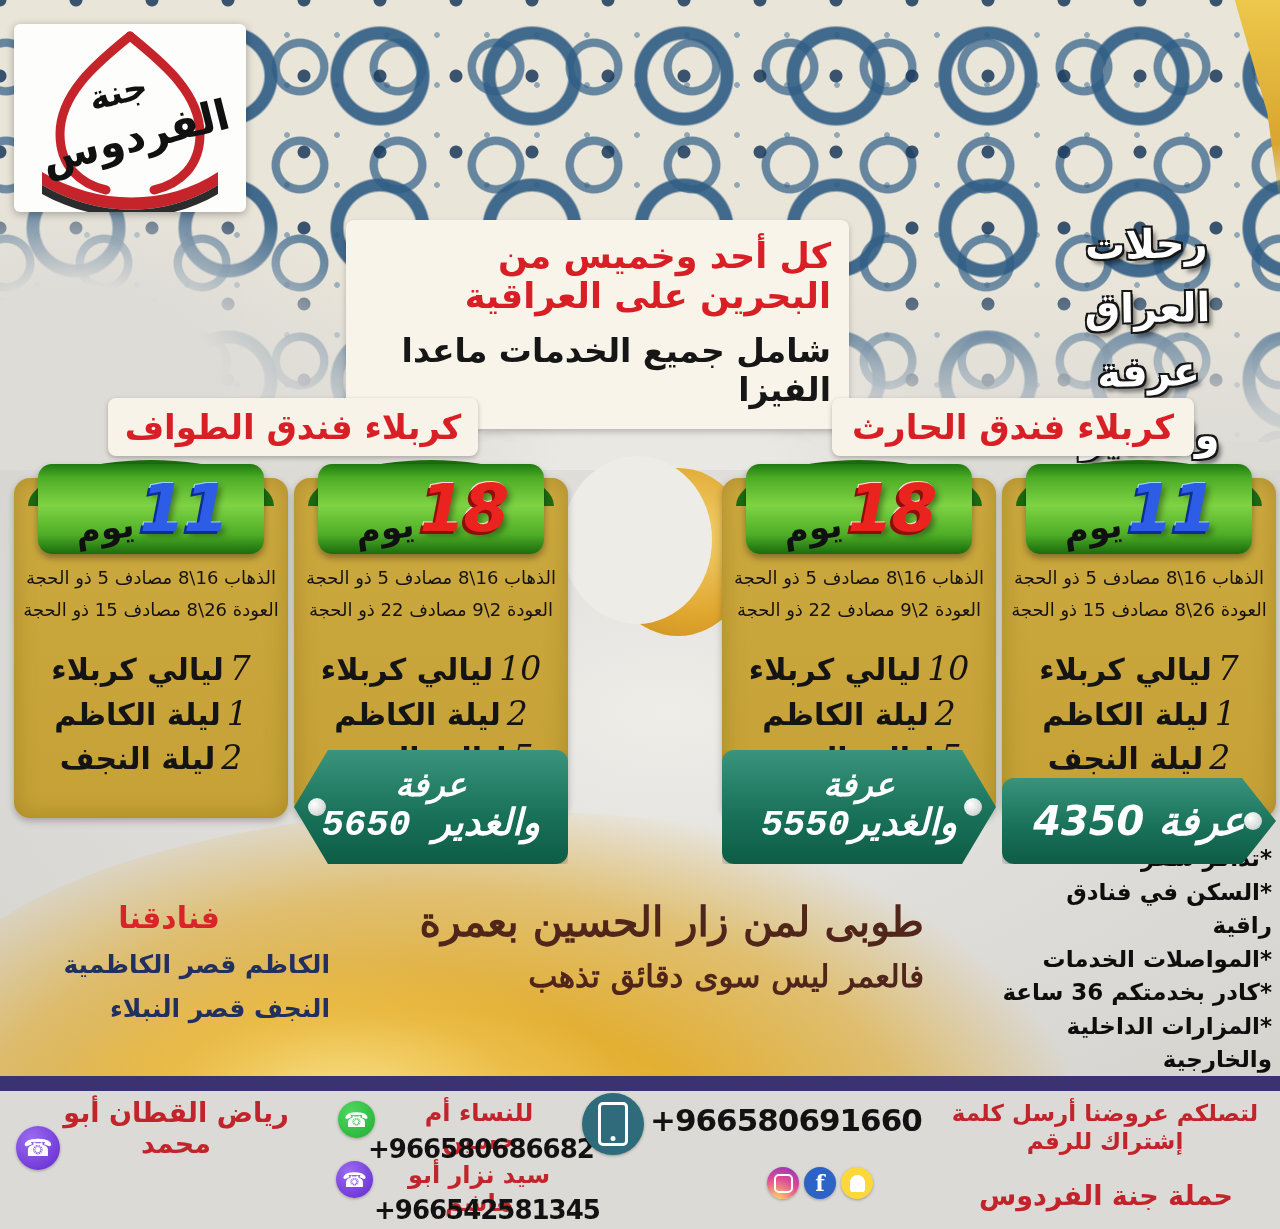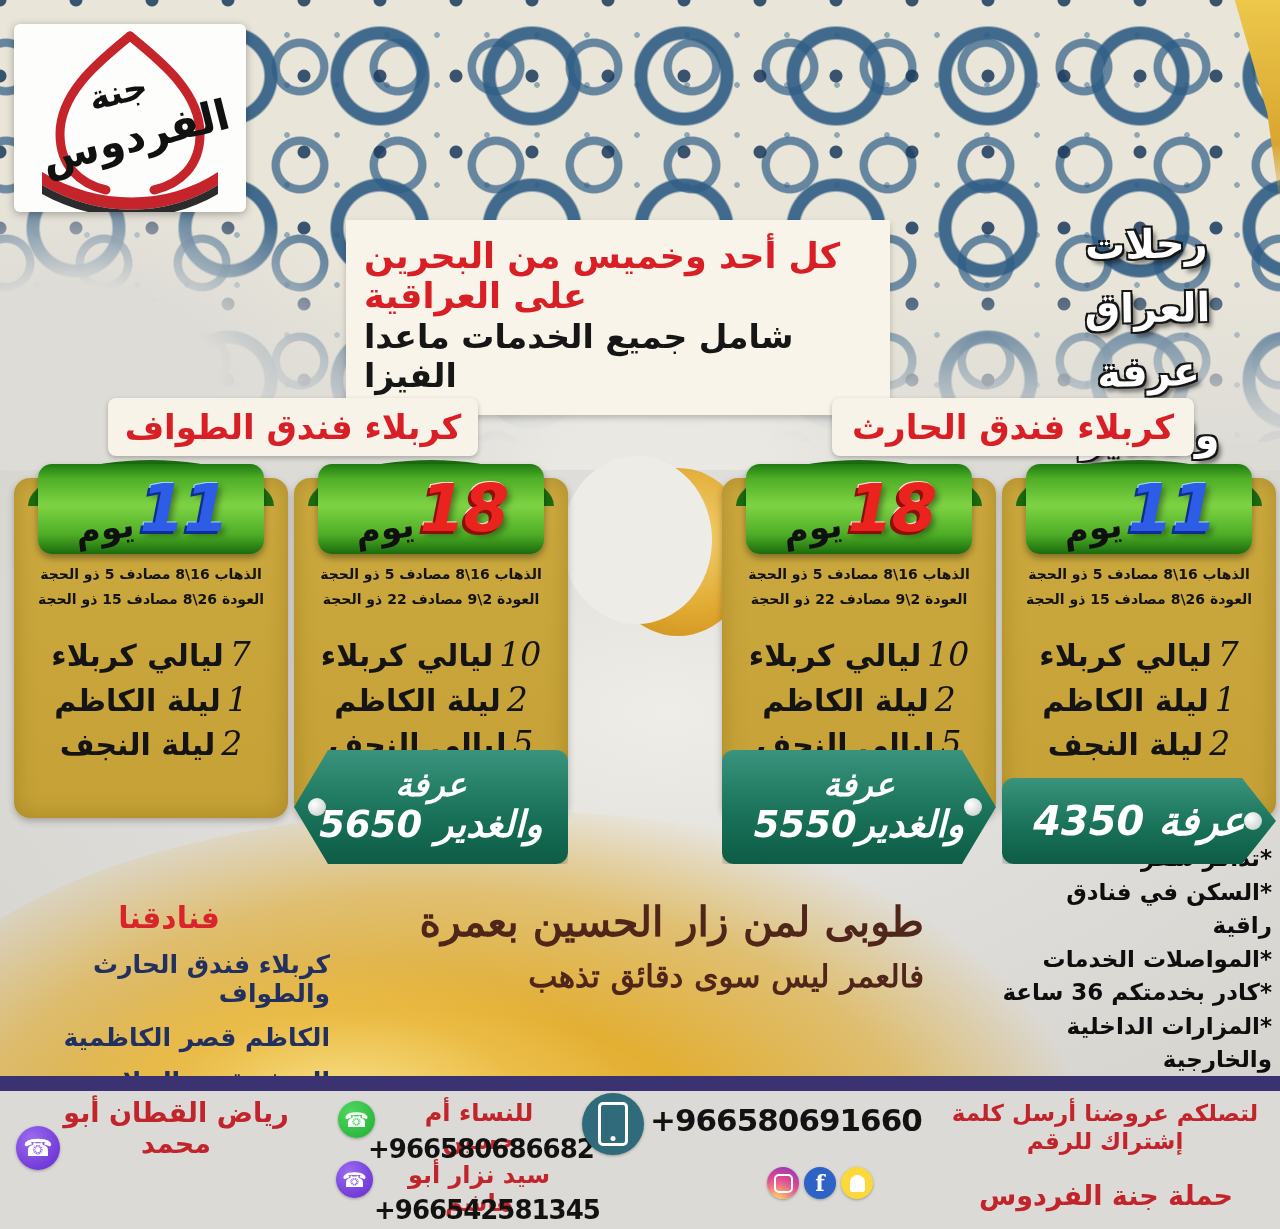--- a/index.html
+++ b/index.html
@@ -50,26 +50,26 @@
     position:absolute; right:40px; top:-12px; width:150px; height:168px; border-radius:50%;
     background:#eeece6;
   }
   
   .logo {
     position:absolute; top:24px; left:14px; width:232px; height:188px;
     background:#fdfdfb; border-radius:6px; box-shadow:0 2px 8px rgba(0,0,0,.3);
   }
   
   .main-banner {
-    position:absolute; top:220px; left:346px; width:544px;
-    background:#f8f4e9; border-radius:1px; padding:16px 18px 20px;
-    text-align:left; box-shadow:0 3px 6px rgba(0,0,0,.22); box-sizing:border-box;
+    position:absolute; top:220px; left:346px; width:503px;
+    background:#f8f4e9; border-radius:8px; padding:16px 18px 20px;
+    text-align:right; box-shadow:0 3px 6px rgba(0,0,0,.22); box-sizing:border-box;
   }
   .main-banner .l1 { color:#d91f26; font-weight:bold; font-size:35px; line-height:1.15; }
-  .main-banner .l2 { color:#161616; font-weight:bold; font-size:33px; }
+  .main-banner .l2 { color:#161616; font-weight:bold; font-size:33px; margin-top:14px; }
   
   .trip-title {
     position:absolute; top:212px; right:6px; width:252px; text-align:center;
     color:#ffffff; font-weight:bold; font-size:40px; line-height:1.6; transform:rotate(-1deg);
     text-shadow:-2px 2px 0 #161616, 2px 2px 0 #161616, -2px -2px 0 #161616, 2px -2px 0 #161616, 4px 5px 5px rgba(0,0,0,.55);
   }
   
   .section-banner {
     position:absolute; top:398px; height:58px; background:#f7f3e8; border-radius:8px;
     color:#d91f26; font-weight:bold; font-size:34px;
@@ -95,21 +95,21 @@
     border-radius:14px;
     background:linear-gradient(to bottom, #1f7a10 0%, #4fae27 16%, #7ed343 46%, #4fae27 78%, #1a6b0c 100%);
     box-shadow:0 4px 7px rgba(0,0,0,.35);
     display:flex; align-items:center; justify-content:center; gap:6px;
   }
   .days-number { font-size:66px; font-weight:bold; font-style:italic; letter-spacing:-2px; line-height:1; }
   .num-blue { color:#2d5ce6; text-shadow:-3px 3px 0 #0d2f92, -1px -1px 0 #9fd4f6, 3px 4px 6px rgba(0,0,0,.4); }
   .num-red  { color:#ea231e; text-shadow:-3px 3px 0 #8d0f0b, -1px -1px 0 #ffd9d9, 3px 4px 6px rgba(0,0,0,.4); }
   .days-word { font-size:34px; font-weight:bold; color:#101010; align-self:flex-end; margin-bottom:6px; transform:rotate(-8deg); }
   .card-dates { padding:84px 4px 0; text-align:center; }
-  .date-line { font-size:14px; font-weight:bold; color:#131313; line-height:1.75; white-space:nowrap; }
+  .date-line { font-size:18px; font-weight:normal; color:#131313; line-height:1.75; white-space:nowrap; }
   .card-nights { margin-top:22px; text-align:center; }
   .night-line { font-size:30px; font-weight:bold; color:#141414; line-height:1.35; white-space:nowrap; }
   .night-count { font-family:"DejaVu Serif", serif; font-style:italic; font-weight:normal; font-size:33px; padding-left:6px; }
   .price-tag {
     position:absolute; bottom:0; left:2px; right:2px; height:86px; z-index:3;
     background:linear-gradient(to bottom, #3a947d, #197259 55%, #0e5c46);
     border-radius:12px;
     clip-path:polygon(0 0, calc(100% - 34px) 0, 100% 50%, calc(100% - 34px) 100%, 0 100%);
     display:flex; flex-direction:column; align-items:center; justify-content:center;
     color:#fff; font-weight:bold; font-style:italic; box-shadow:0 3px 6px rgba(0,0,0,.3);
@@ -117,21 +117,21 @@
   .price-tag.tall { height:114px; }
   .price-tag.tag-left { clip-path:polygon(34px 0, 100% 0, 100% 100%, 34px 100%, 0 50%); }
   .tag-hole {
     position:absolute; right:14px; top:50%; transform:translateY(-50%);
     width:18px; height:18px; border-radius:50%;
     background:radial-gradient(circle at 35% 35%, #ffffff, #d4dbd8 65%, #97a09d);
   }
   .tag-left .tag-hole { right:auto; left:14px; }
   .price-line  { font-size:40px; line-height:1.1; }
   .price-line-sm { font-size:33px; line-height:1.1; }
-  .price-line-2 { font-size:37px; line-height:1.2; }
+  .price-line-2 { font-size:37px; line-height:1.2;font-family:Liberation Mono, monospace; }
   
   .services { position:absolute; right:8px; top:842px; width:272px; text-align:right; }
   .service-line { font-size:23px; font-weight:bold; color:#0e0e0e; line-height:33.5px; }
   
   .quote {
     position:absolute; left:356px; top:898px; width:568px; text-align:right;
     color:#50251a; font-weight:bold; font-family:"DejaVu Serif", serif;
   }
   .quote .q1 { font-size:41px; }
   .quote .q2 { font-size:31px; margin-top:12px; }
@@ -314,21 +314,20 @@
     <div class="service-line">مجالس حسينية</div>
   </div>
 
   <div class="quote">
     <div class="q1">طوبى لمن زار الحسين بعمرة</div>
     <div class="q2">فالعمر ليس سوى دقائق تذهب</div>
   </div>
 
   <div class="hotels">
     <div class="hotels-title">فنادقنا</div>
-    <div class="hotel-line">كربلاء فندق الحارث والطواف</div>
     <div class="hotel-line">الكاظم قصر الكاظمية</div>
     <div class="hotel-line">النجف قصر النبلاء</div>
   </div>
 
   <div class="footer-strip"></div>
   <div class="footer-bg"></div>
 
   <div class="f-red name-left">رياض القطان أبو محمد</div>
   <div class="icon-circle viber-big">
       <span>☎</span>

